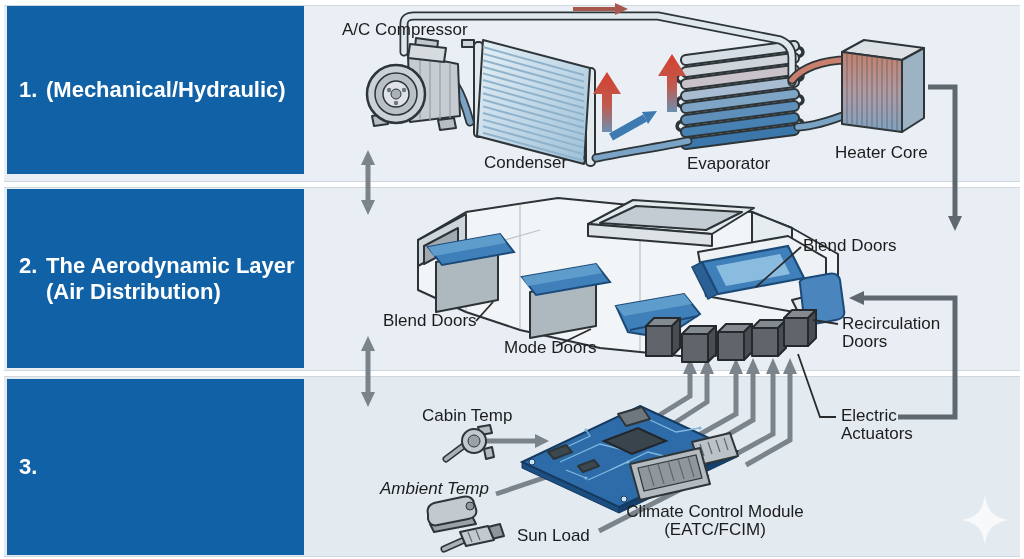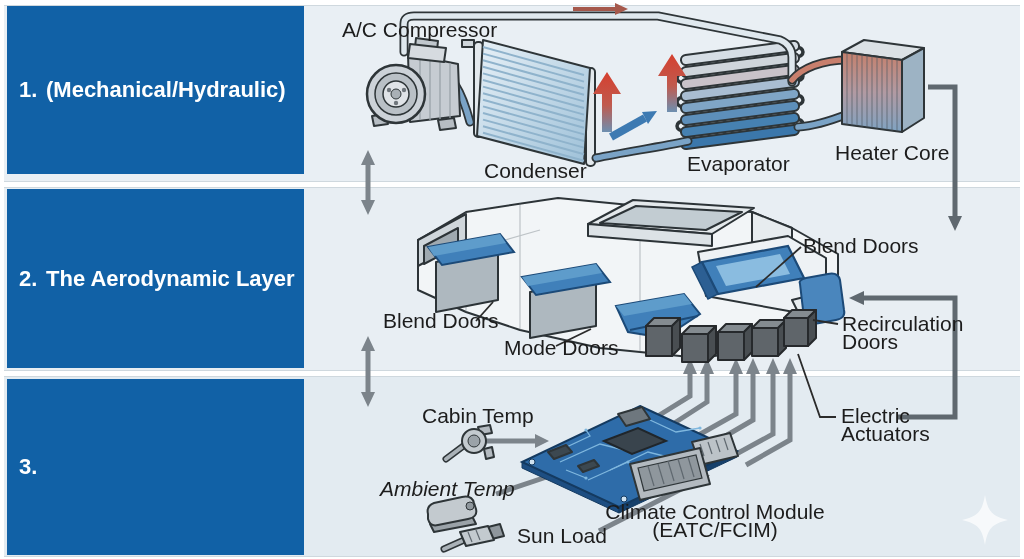--- a/index.html
+++ b/index.html
@@ -13,21 +13,21 @@
   #r2{top:187px;height:182px;background:#e8eef3;}
   #r3{top:376px;height:179px;background:#e3ebf1;}
   .bluebox{position:absolute;left:7px;width:297px;background:#1161a6;display:flex;align-items:center;}
   #b1{top:6px;height:168px;}
   #b2{top:189px;height:179px;}
   #b3{top:379px;height:176px;}
   .ptitle{display:flex;padding-left:12px;color:#ffffff;font-weight:700;
           font-size:22px;line-height:26px;}
   .pnum{width:27px;flex:none;}
   .art{position:absolute;left:0;top:0;width:1024px;height:559px;}
-  .lbl{position:absolute;font-size:21px;color:#1c1c1c;white-space:nowrap;line-height:18px;}
+  .lbl{position:absolute;font-size:17px;color:#1c1c1c;white-space:nowrap;line-height:18px;}
   .lbl.center{text-align:center;}
   
   .sig{fill:none;stroke:#7c848b;stroke-width:5;}
   .sigh{fill:#7c848b;}
   .conn{fill:none;stroke:#5f686f;stroke-width:5;}
   .connh{fill:#5f686f;}
   .dbl{fill:none;stroke:#7c848b;stroke-width:5;}
   .ldr{fill:none;stroke:#2b2b2b;stroke-width:1.8;}
   .pipeO{fill:none;stroke:#2e3538;stroke-width:9;stroke-linecap:round;stroke-linejoin:round;}
   .pipeLight{fill:none;stroke:#dfe8ee;stroke-width:5.5;stroke-linecap:round;stroke-linejoin:round;}
@@ -51,20 +51,21 @@
       <div>
         <div>(Mechanical/Hydraulic)</div>
       </div>
     </div>
   </div>
   <div class="bluebox" id="b2">
     <div class="ptitle">
       <div class="pnum">2.</div>
       <div>
         <div>The Aerodynamic Layer</div>
+        <div>(Air Distribution)</div>
       </div>
     </div>
   </div>
   <div class="bluebox" id="b3">
     <div class="ptitle">
       <div class="pnum">3.</div>
     </div>
   </div>
 
   <svg class="art" viewBox="0 0 1024 559">
@@ -391,21 +392,21 @@
       <g stroke="#5f686f" stroke-width="1.2">
           <path d="M468,532 L472,542"></path>
           <path d="M476,530 L480,540"></path>
         </g>
     </g>
 
     <path d="M985,495 C988,512 992,516 1008,520 C992,524 988,528 985,545 C982,528 978,524 962,520 C978,516 982,512 985,495 Z" fill="#ffffff" opacity="0.7"></path>
   </svg>
 
   <div class="lbl" style="left:342px;top:21px;">A/C Compressor</div>
-  <div class="lbl" style="left:484px;top:162px;">Condenser</div>
+  <div class="lbl" style="left:484px;top:154px;">Condenser</div>
   <div class="lbl" style="left:687px;top:155px;">Evaporator</div>
   <div class="lbl" style="left:835px;top:144px;">Heater Core</div>
 
   <div class="lbl" style="left:383px;top:312px;">Blend Doors</div>
   <div class="lbl" style="left:484px;top:339px;margin-left:20px;">Mode Doors</div>
   <div class="lbl" style="left:803px;top:237px;">Blend Doors</div>
   <div class="lbl" style="left:842px;top:315px;">
     <div>Recirculation</div>
     <div>Doors</div>
   </div>

